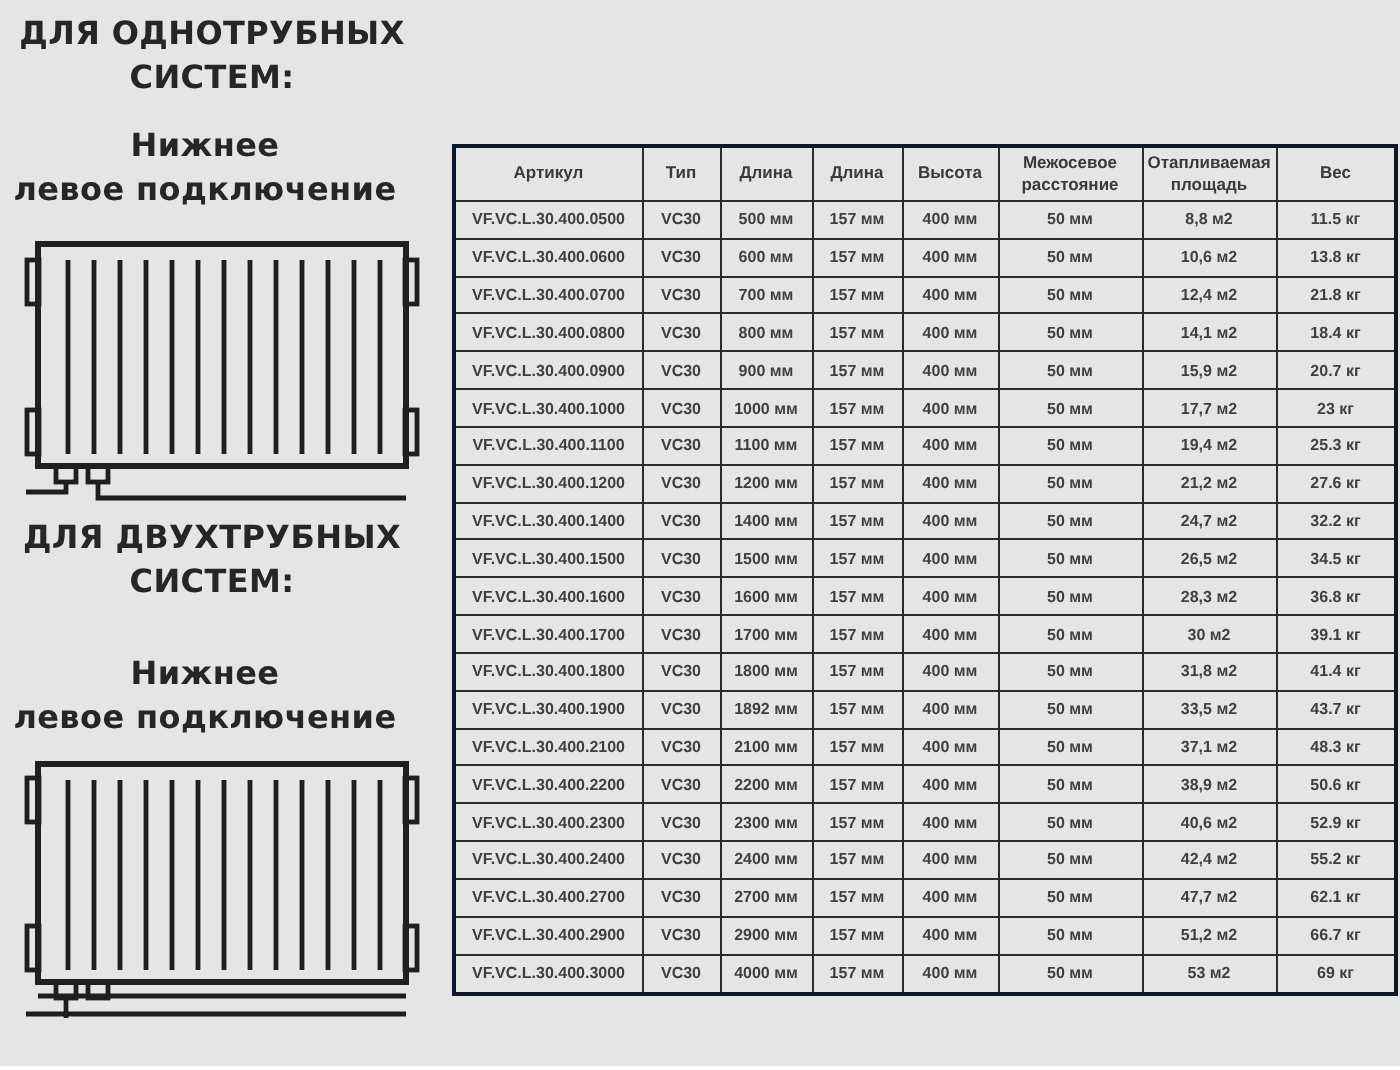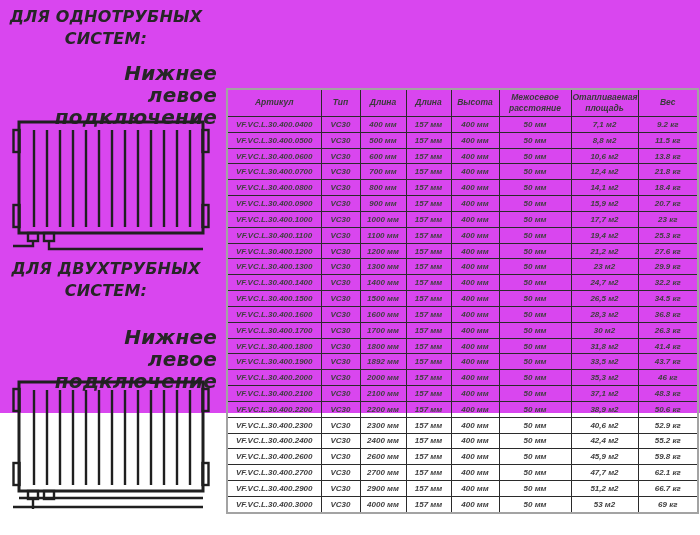--- a/index.html
+++ b/index.html
@@ -1,50 +1,50 @@
 <!DOCTYPE html>
 <html><head>
 <meta charset="utf-8">
 <style>
   html,body{margin:0;padding:0;}
   body{
     width:700px;height:535px;overflow:hidden;background:#ffffff;
     font-family:"DejaVu Sans","Liberation Sans",sans-serif;
     -webkit-font-smoothing:antialiased;
   }
-  .page{position:relative;width:700px;height:413px;background:#d946ef;font-style:italic;}
+  .page{position:relative;width:700px;height:533px;background:#e5e5e5;}
 
   
   .left-panel{position:absolute;left:0;top:0;width:222px;height:535px;}
   .sec-title{
     position:absolute;left:0;width:212px;text-align:center;
     font-size:16px;font-weight:700;color:#262626;line-height:22px;
     letter-spacing:.2px;white-space:pre-line;
   }
   .sec-sub{
-    position:absolute;left:12px;width:205px;text-align:right;
-    font-size:20px;font-weight:700;color:#262626;line-height:22px;
+    position:absolute;left:0;width:205px;text-align:center;
+    font-size:16px;font-weight:700;color:#262626;line-height:22px;
     letter-spacing:.2px;
   }
   .title-1{top:6px;}
   .sub-1{top:62px;}
   .title-2{top:258px;}
   .sub-2{top:326px;}
   .diagram{position:absolute;left:0;}
   .diagram-1{top:115px;}
   .diagram-2{top:375px;}
   .diagram svg line, .diagram svg polyline, .diagram svg rect{
     stroke:#1f1f1f;fill:none;
   }
 
   
   .spec-table{
-    position:absolute;left:226px;top:88px;width:471px;height:426px;
+    position:absolute;left:226px;top:72px;width:471px;height:426px;
     border-collapse:collapse;table-layout:fixed;
-    border:2px solid #a3a3a3;
+    border:2px solid #0f172a;
     font-family:"Liberation Sans","DejaVu Sans",sans-serif;
   }
   .spec-table th,.spec-table td{
     border:1px solid #2b2b2b;
     text-align:center;vertical-align:middle;
     padding:0 1px;overflow:hidden;white-space:nowrap;
   }
   .spec-table th{
     font-size:8.5px;font-weight:700;color:#3a3a3a;line-height:1.35;
     white-space:normal;height:26px;
@@ -162,30 +162,20 @@
           <th>Длина</th>
           <th>Длина</th>
           <th>Высота</th>
           <th>Межосевое расстояние</th>
           <th>Отапливаемая площадь</th>
           <th>Вес</th>
         </tr>
     </thead>
     <tbody>
         <tr>
-          <td>VF.VC.L.30.400.0400</td>
-          <td>VC30</td>
-          <td>400 мм</td>
-          <td>157 мм</td>
-          <td>400 мм</td>
-          <td>50 мм</td>
-          <td>7,1 м2</td>
-          <td>9.2 кг</td>
-        </tr>
-        <tr>
           <td>VF.VC.L.30.400.0500</td>
           <td>VC30</td>
           <td>500 мм</td>
           <td>157 мм</td>
           <td>400 мм</td>
           <td>50 мм</td>
           <td>8,8 м2</td>
           <td>11.5 кг</td>
         </tr>
         <tr>
@@ -252,30 +242,20 @@
           <td>VF.VC.L.30.400.1200</td>
           <td>VC30</td>
           <td>1200 мм</td>
           <td>157 мм</td>
           <td>400 мм</td>
           <td>50 мм</td>
           <td>21,2 м2</td>
           <td>27.6 кг</td>
         </tr>
         <tr>
-          <td>VF.VC.L.30.400.1300</td>
-          <td>VC30</td>
-          <td>1300 мм</td>
-          <td>157 мм</td>
-          <td>400 мм</td>
-          <td>50 мм</td>
-          <td>23 м2</td>
-          <td>29.9 кг</td>
-        </tr>
-        <tr>
           <td>VF.VC.L.30.400.1400</td>
           <td>VC30</td>
           <td>1400 мм</td>
           <td>157 мм</td>
           <td>400 мм</td>
           <td>50 мм</td>
           <td>24,7 м2</td>
           <td>32.2 кг</td>
         </tr>
         <tr>
@@ -299,21 +279,21 @@
           <td>36.8 кг</td>
         </tr>
         <tr>
           <td>VF.VC.L.30.400.1700</td>
           <td>VC30</td>
           <td>1700 мм</td>
           <td>157 мм</td>
           <td>400 мм</td>
           <td>50 мм</td>
           <td>30 м2</td>
-          <td>26.3 кг</td>
+          <td>39.1 кг</td>
         </tr>
         <tr>
           <td>VF.VC.L.30.400.1800</td>
           <td>VC30</td>
           <td>1800 мм</td>
           <td>157 мм</td>
           <td>400 мм</td>
           <td>50 мм</td>
           <td>31,8 м2</td>
           <td>41.4 кг</td>
@@ -322,30 +302,20 @@
           <td>VF.VC.L.30.400.1900</td>
           <td>VC30</td>
           <td>1892 мм</td>
           <td>157 мм</td>
           <td>400 мм</td>
           <td>50 мм</td>
           <td>33,5 м2</td>
           <td>43.7 кг</td>
         </tr>
         <tr>
-          <td>VF.VC.L.30.400.2000</td>
-          <td>VC30</td>
-          <td>2000 мм</td>
-          <td>157 мм</td>
-          <td>400 мм</td>
-          <td>50 мм</td>
-          <td>35,3 м2</td>
-          <td>46 кг</td>
-        </tr>
-        <tr>
           <td>VF.VC.L.30.400.2100</td>
           <td>VC30</td>
           <td>2100 мм</td>
           <td>157 мм</td>
           <td>400 мм</td>
           <td>50 мм</td>
           <td>37,1 м2</td>
           <td>48.3 кг</td>
         </tr>
         <tr>
@@ -372,30 +342,20 @@
           <td>VF.VC.L.30.400.2400</td>
           <td>VC30</td>
           <td>2400 мм</td>
           <td>157 мм</td>
           <td>400 мм</td>
           <td>50 мм</td>
           <td>42,4 м2</td>
           <td>55.2 кг</td>
         </tr>
         <tr>
-          <td>VF.VC.L.30.400.2600</td>
-          <td>VC30</td>
-          <td>2600 мм</td>
-          <td>157 мм</td>
-          <td>400 мм</td>
-          <td>50 мм</td>
-          <td>45,9 м2</td>
-          <td>59.8 кг</td>
-        </tr>
-        <tr>
           <td>VF.VC.L.30.400.2700</td>
           <td>VC30</td>
           <td>2700 мм</td>
           <td>157 мм</td>
           <td>400 мм</td>
           <td>50 мм</td>
           <td>47,7 м2</td>
           <td>62.1 кг</td>
         </tr>
         <tr>

